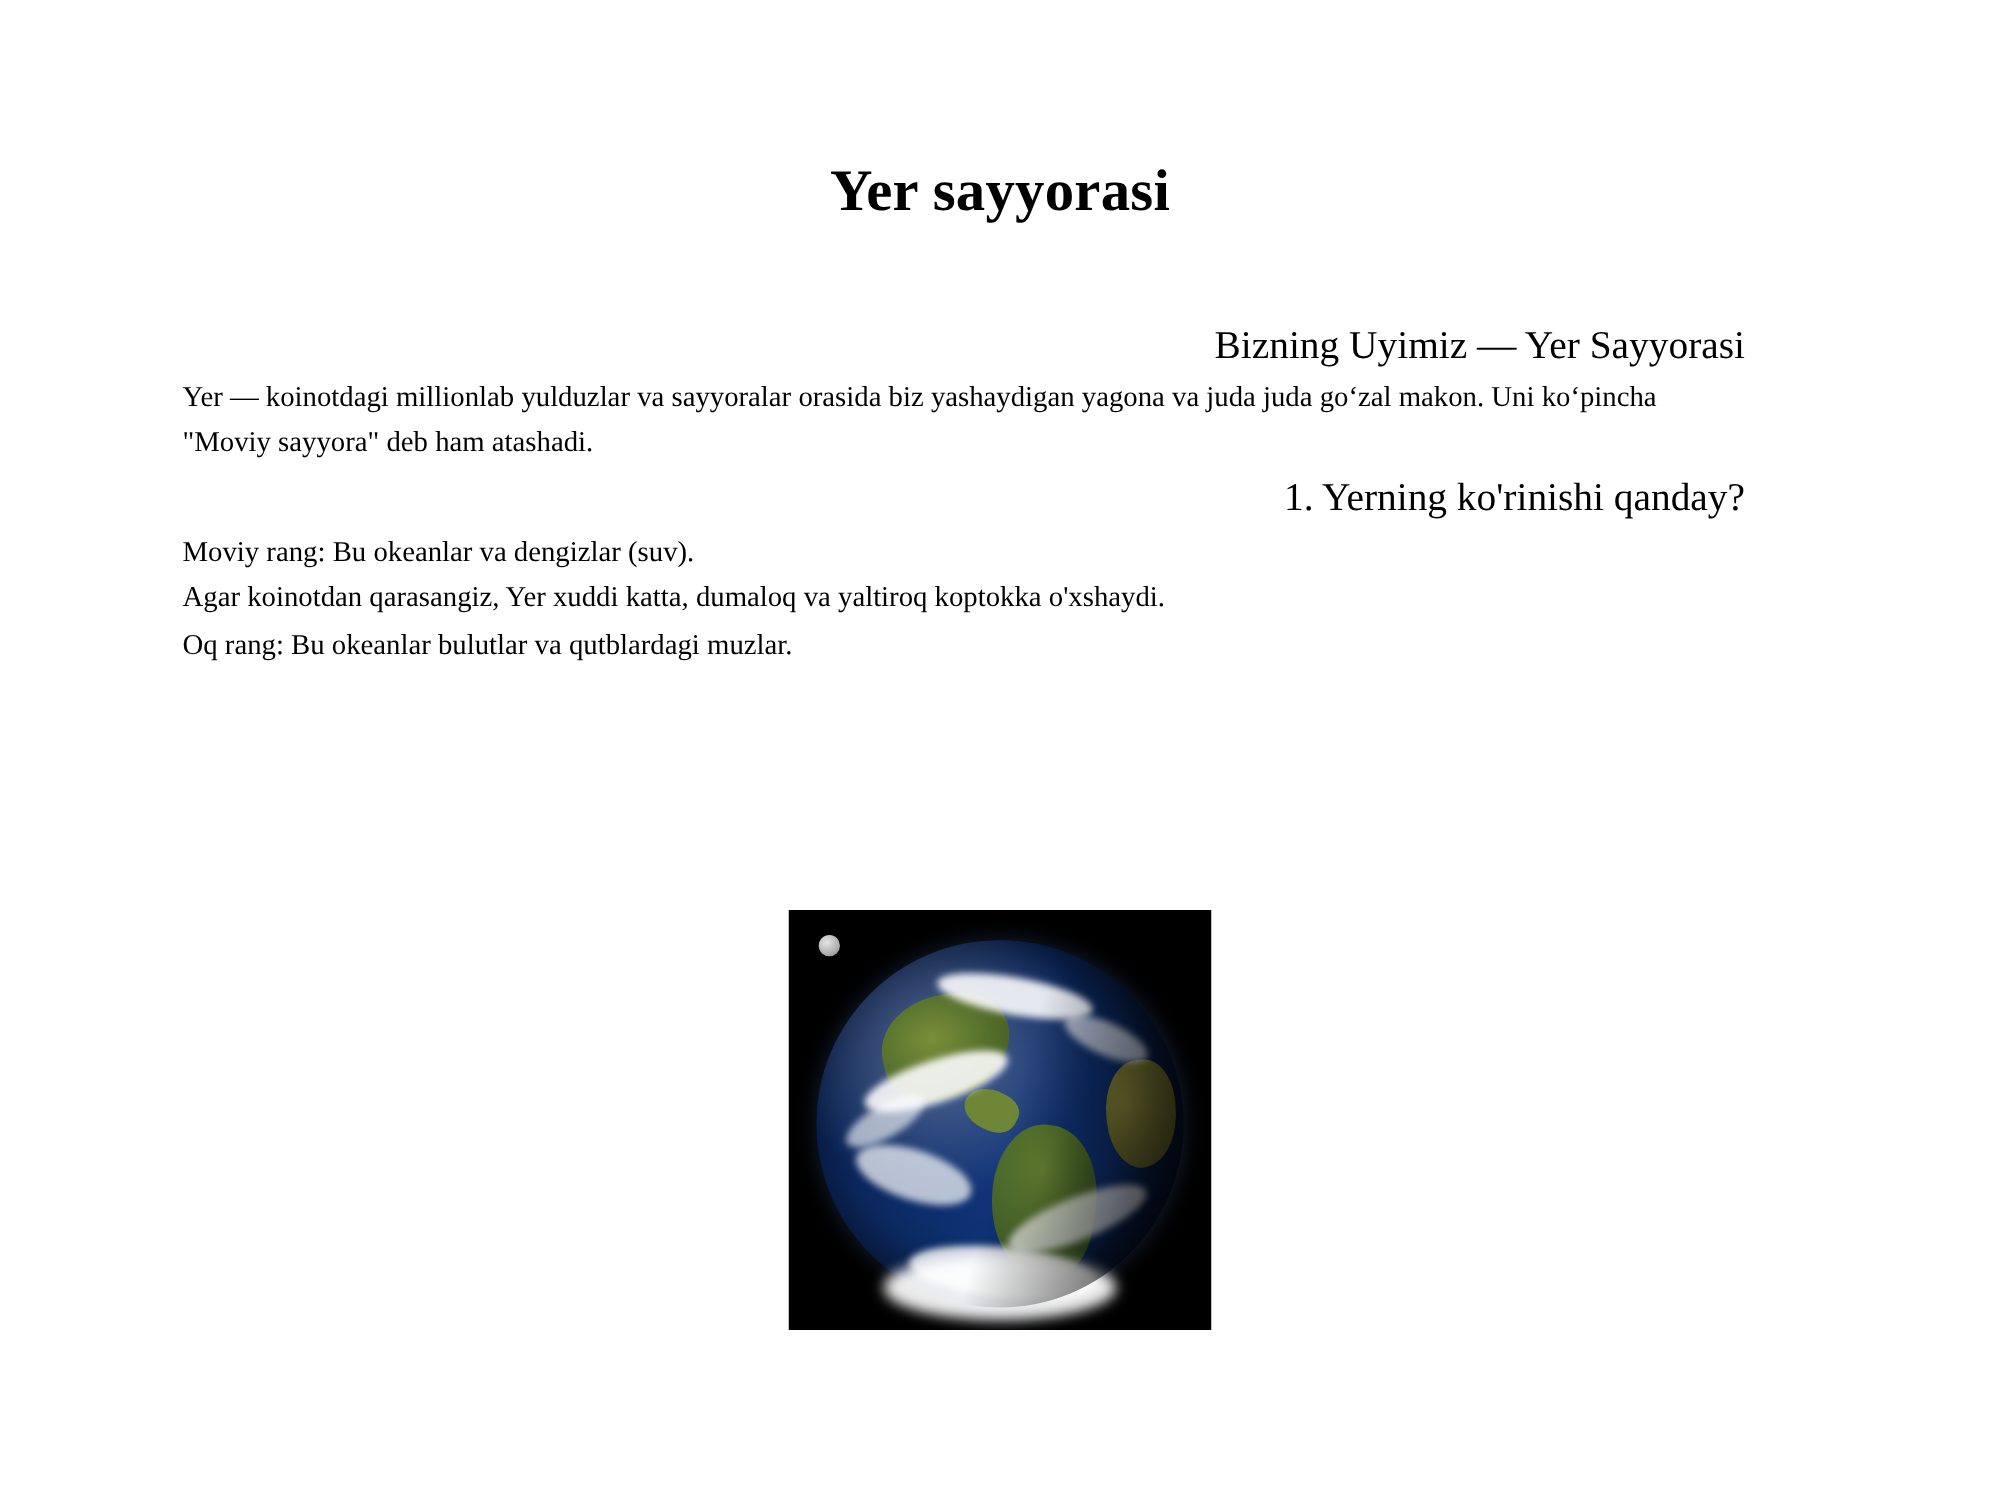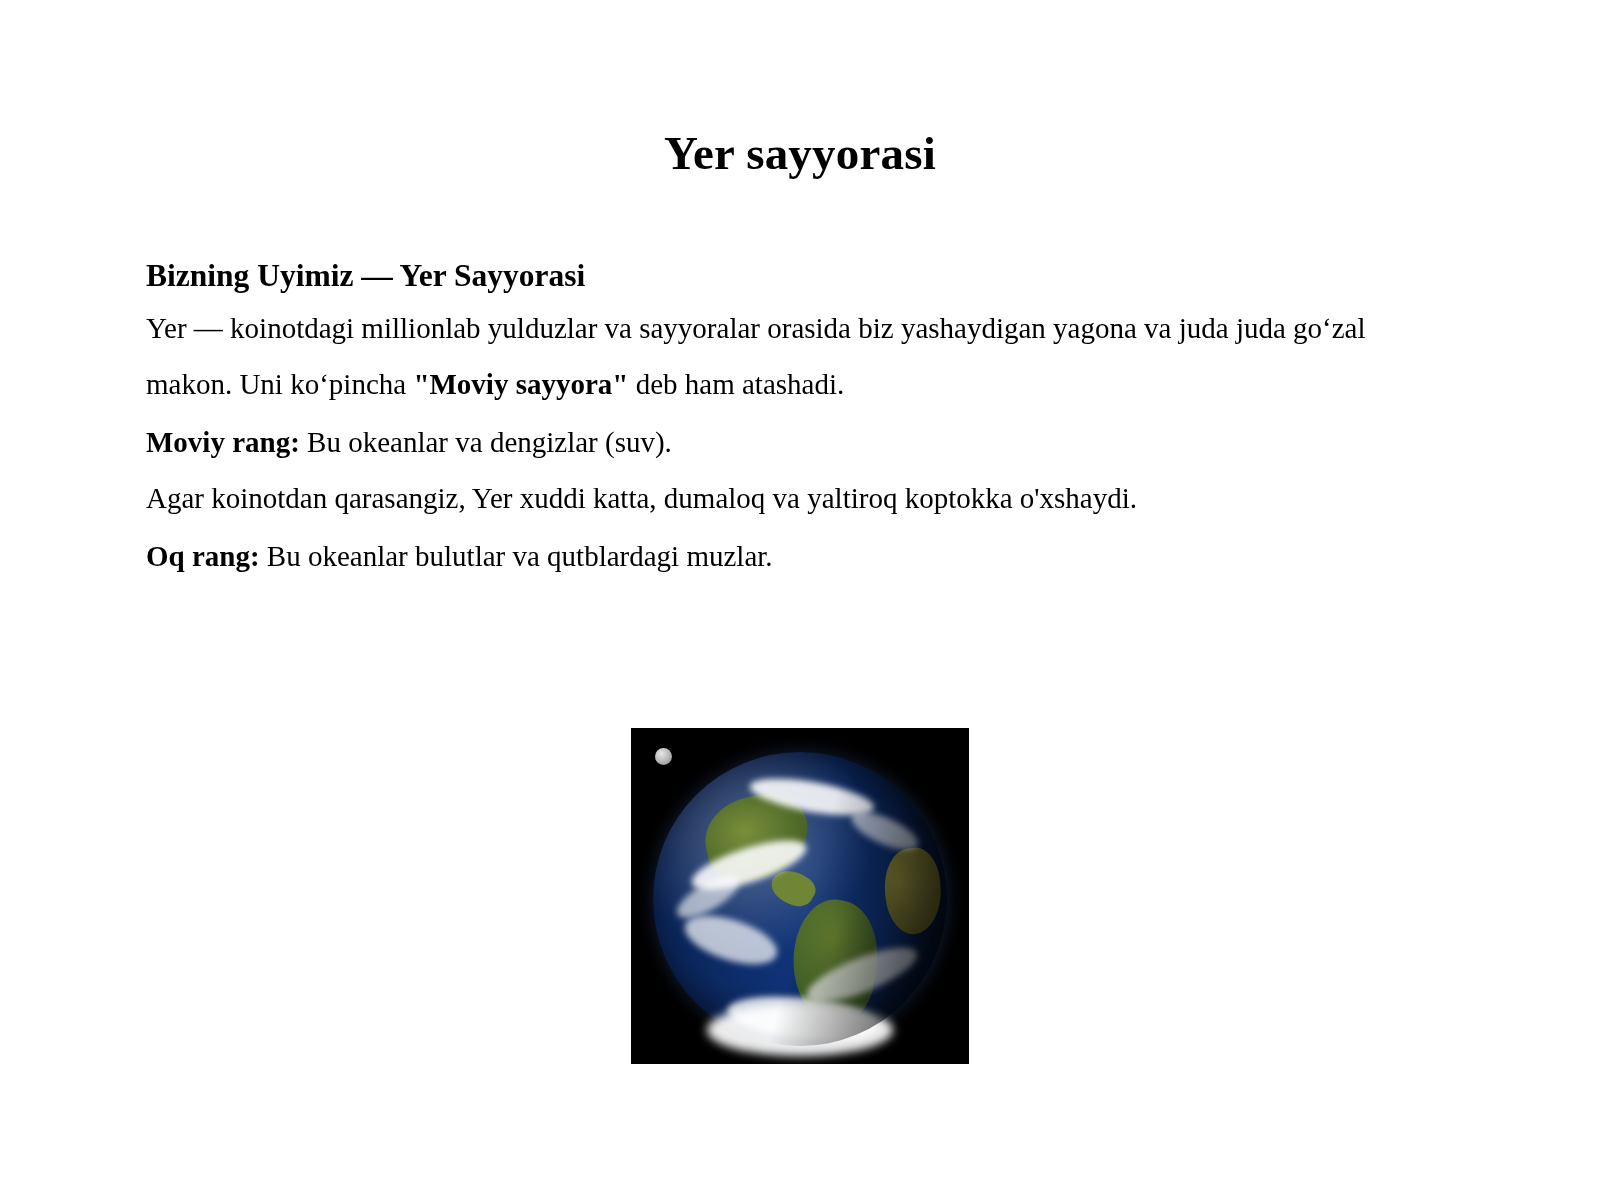--- a/index.html
+++ b/index.html
@@ -33,25 +33,26 @@
     left: 146px;
     top: 252px;
     width: 1250px;
   }
   .line {
     font-size: 31.5px;
     line-height: 48px;
     margin: 0;
   }
   .bold {
-    font-weight: bold;
+    font-weight: normal;
+    text-align: right;
   }
   .para {
-    font-size: 29px;
-    line-height: 56px;
+    font-size: 23px;
+    line-height: 36px;
     margin: 0;
   }
   .spaced {
     margin-top: 2px;
   }
   .fig-wrap {
     position: absolute;
     left: 0;
     top: 728px;
     width: 1600px;
@@ -149,20 +150,21 @@
 <div class="page">
 
   <h1 class="doc-title">Yer sayyorasi</h1>
 
   <div class="body-block">
 
     <p class="line bold">Bizning Uyimiz — Yer Sayyorasi</p>
 
     <p class="para"><span>Yer — koinotdagi millionlab yulduzlar va sayyoralar orasida biz yashaydigan yagona va juda juda go‘zal makon. Uni ko‘pincha </span><span class="bold">"Moviy sayyora"</span><span> deb ham atashadi.</span></p>
 
+    <p class="line bold spaced">1. Yerning ko'rinishi qanday?</p>
 
     <p class="para spaced"><span class="bold">Moviy rang:</span><span> Bu okeanlar va dengizlar (suv).</span></p>
 
     <p class="para">Agar koinotdan qarasangiz, Yer xuddi katta, dumaloq va yaltiroq koptokka o'xshaydi.</p>
 
 
     <p class="para spaced"><span class="bold">Oq rang:</span><span> Bu okeanlar bulutlar va qutblardagi muzlar.</span></p>
 
   </div>
 

